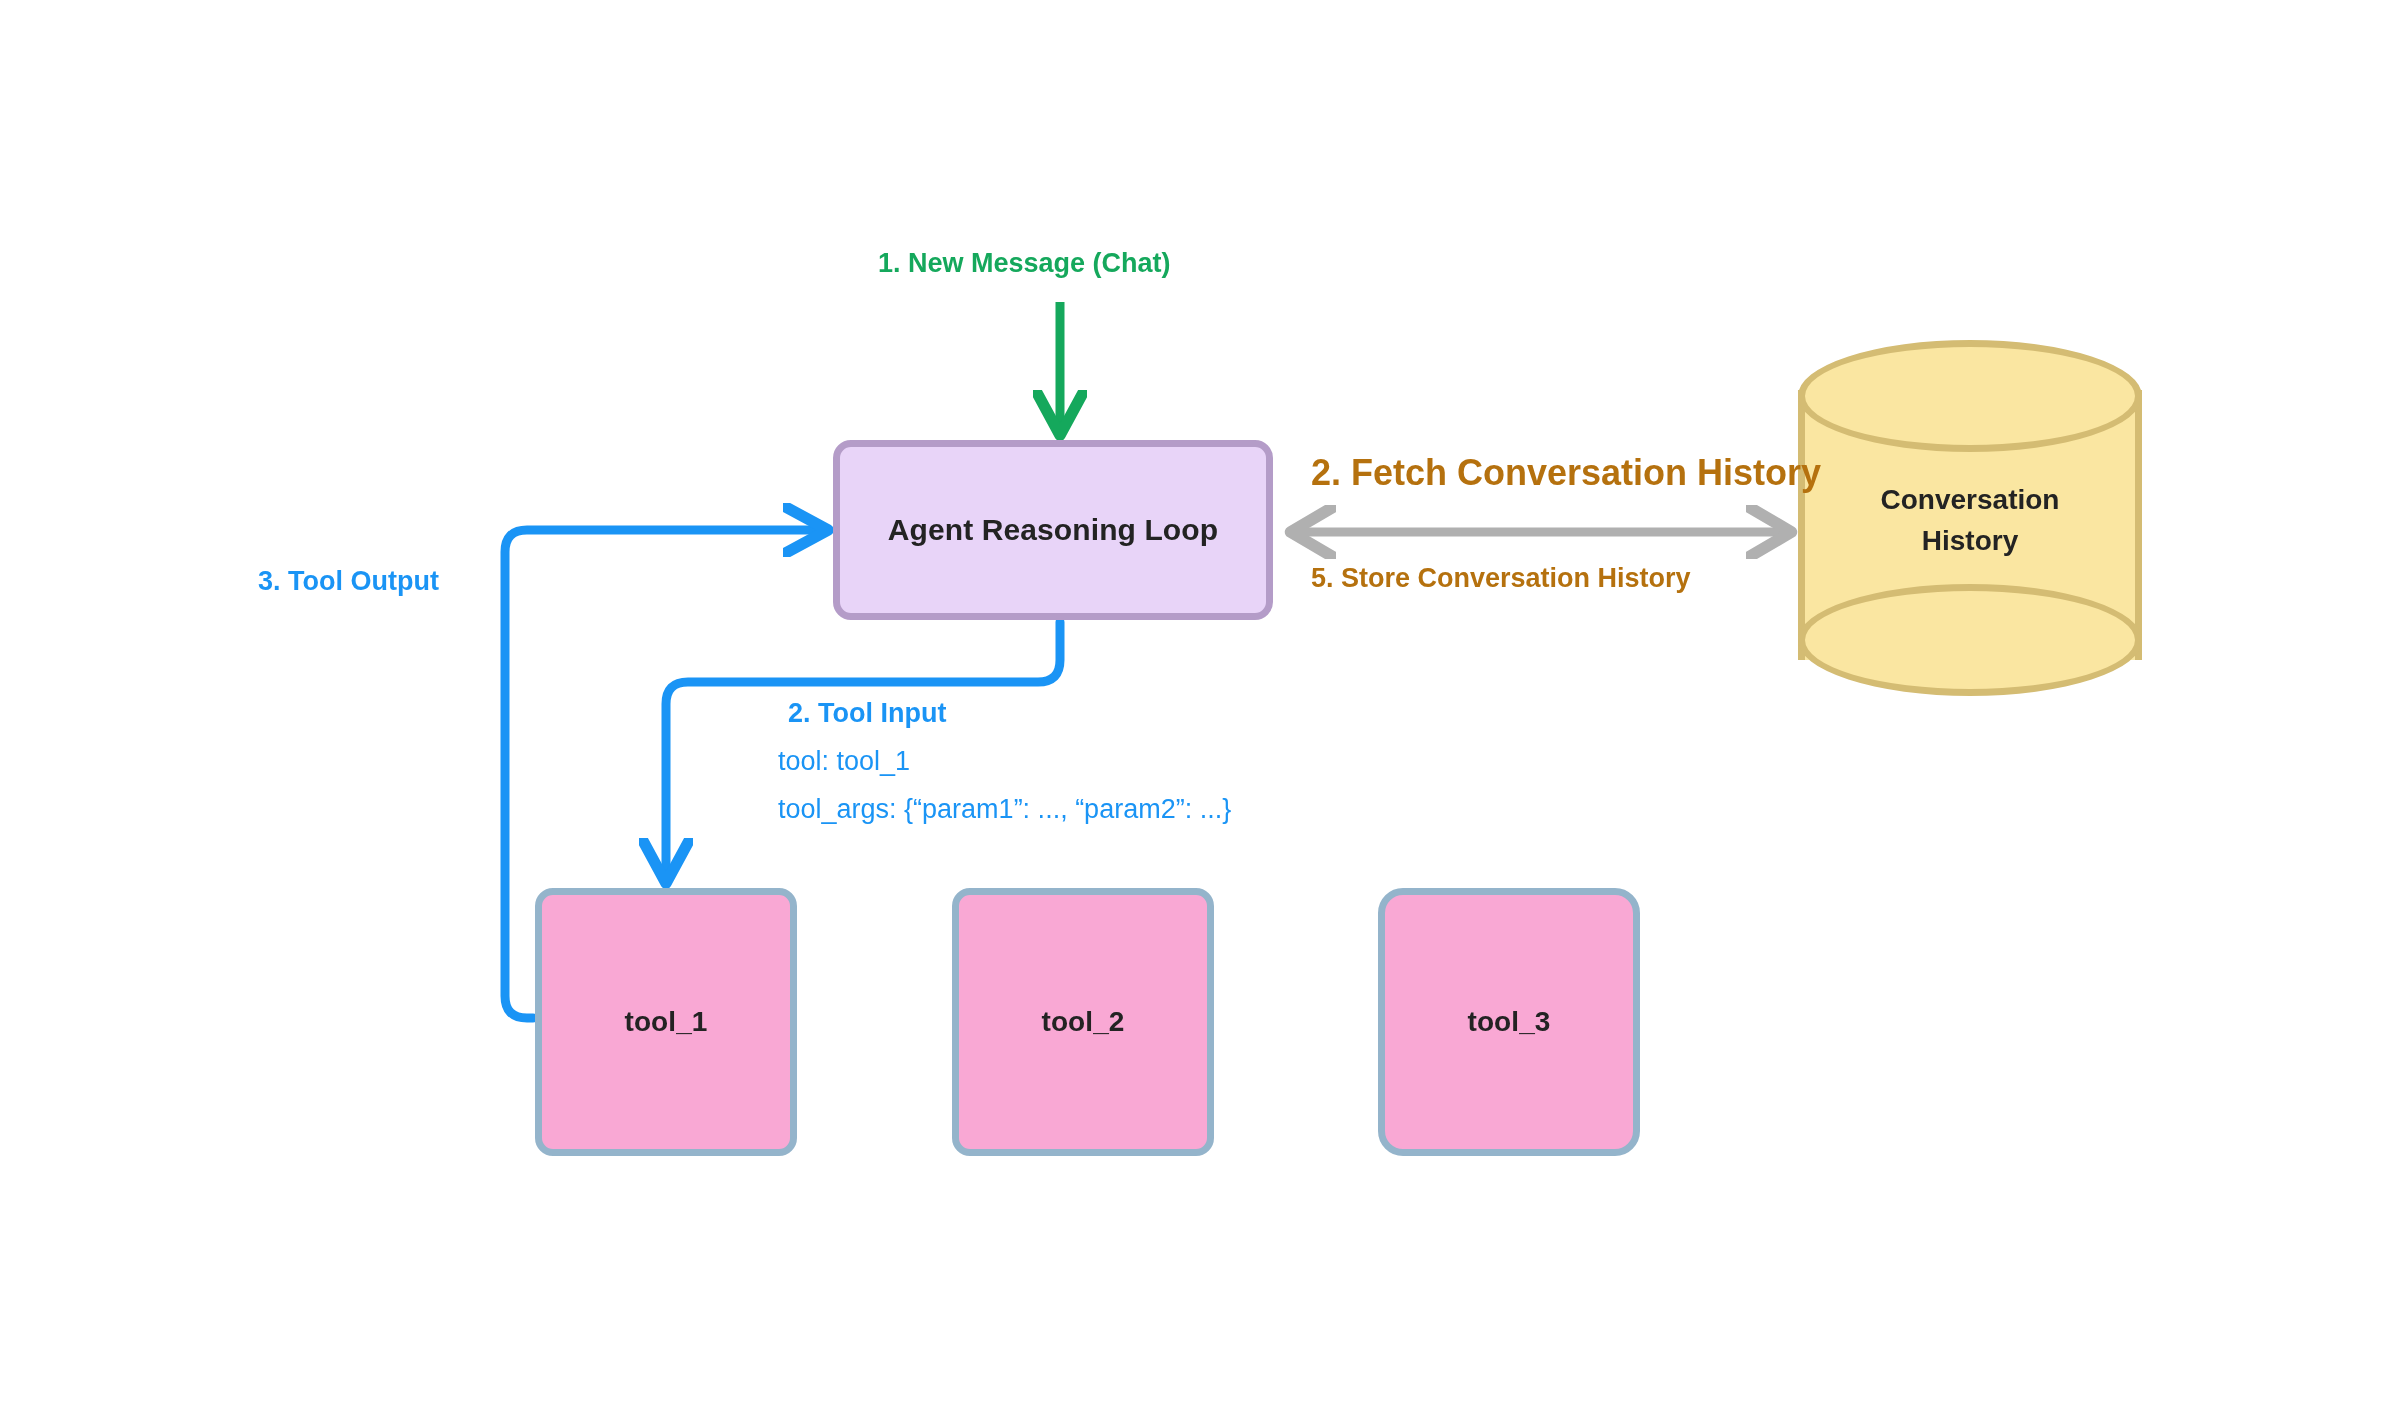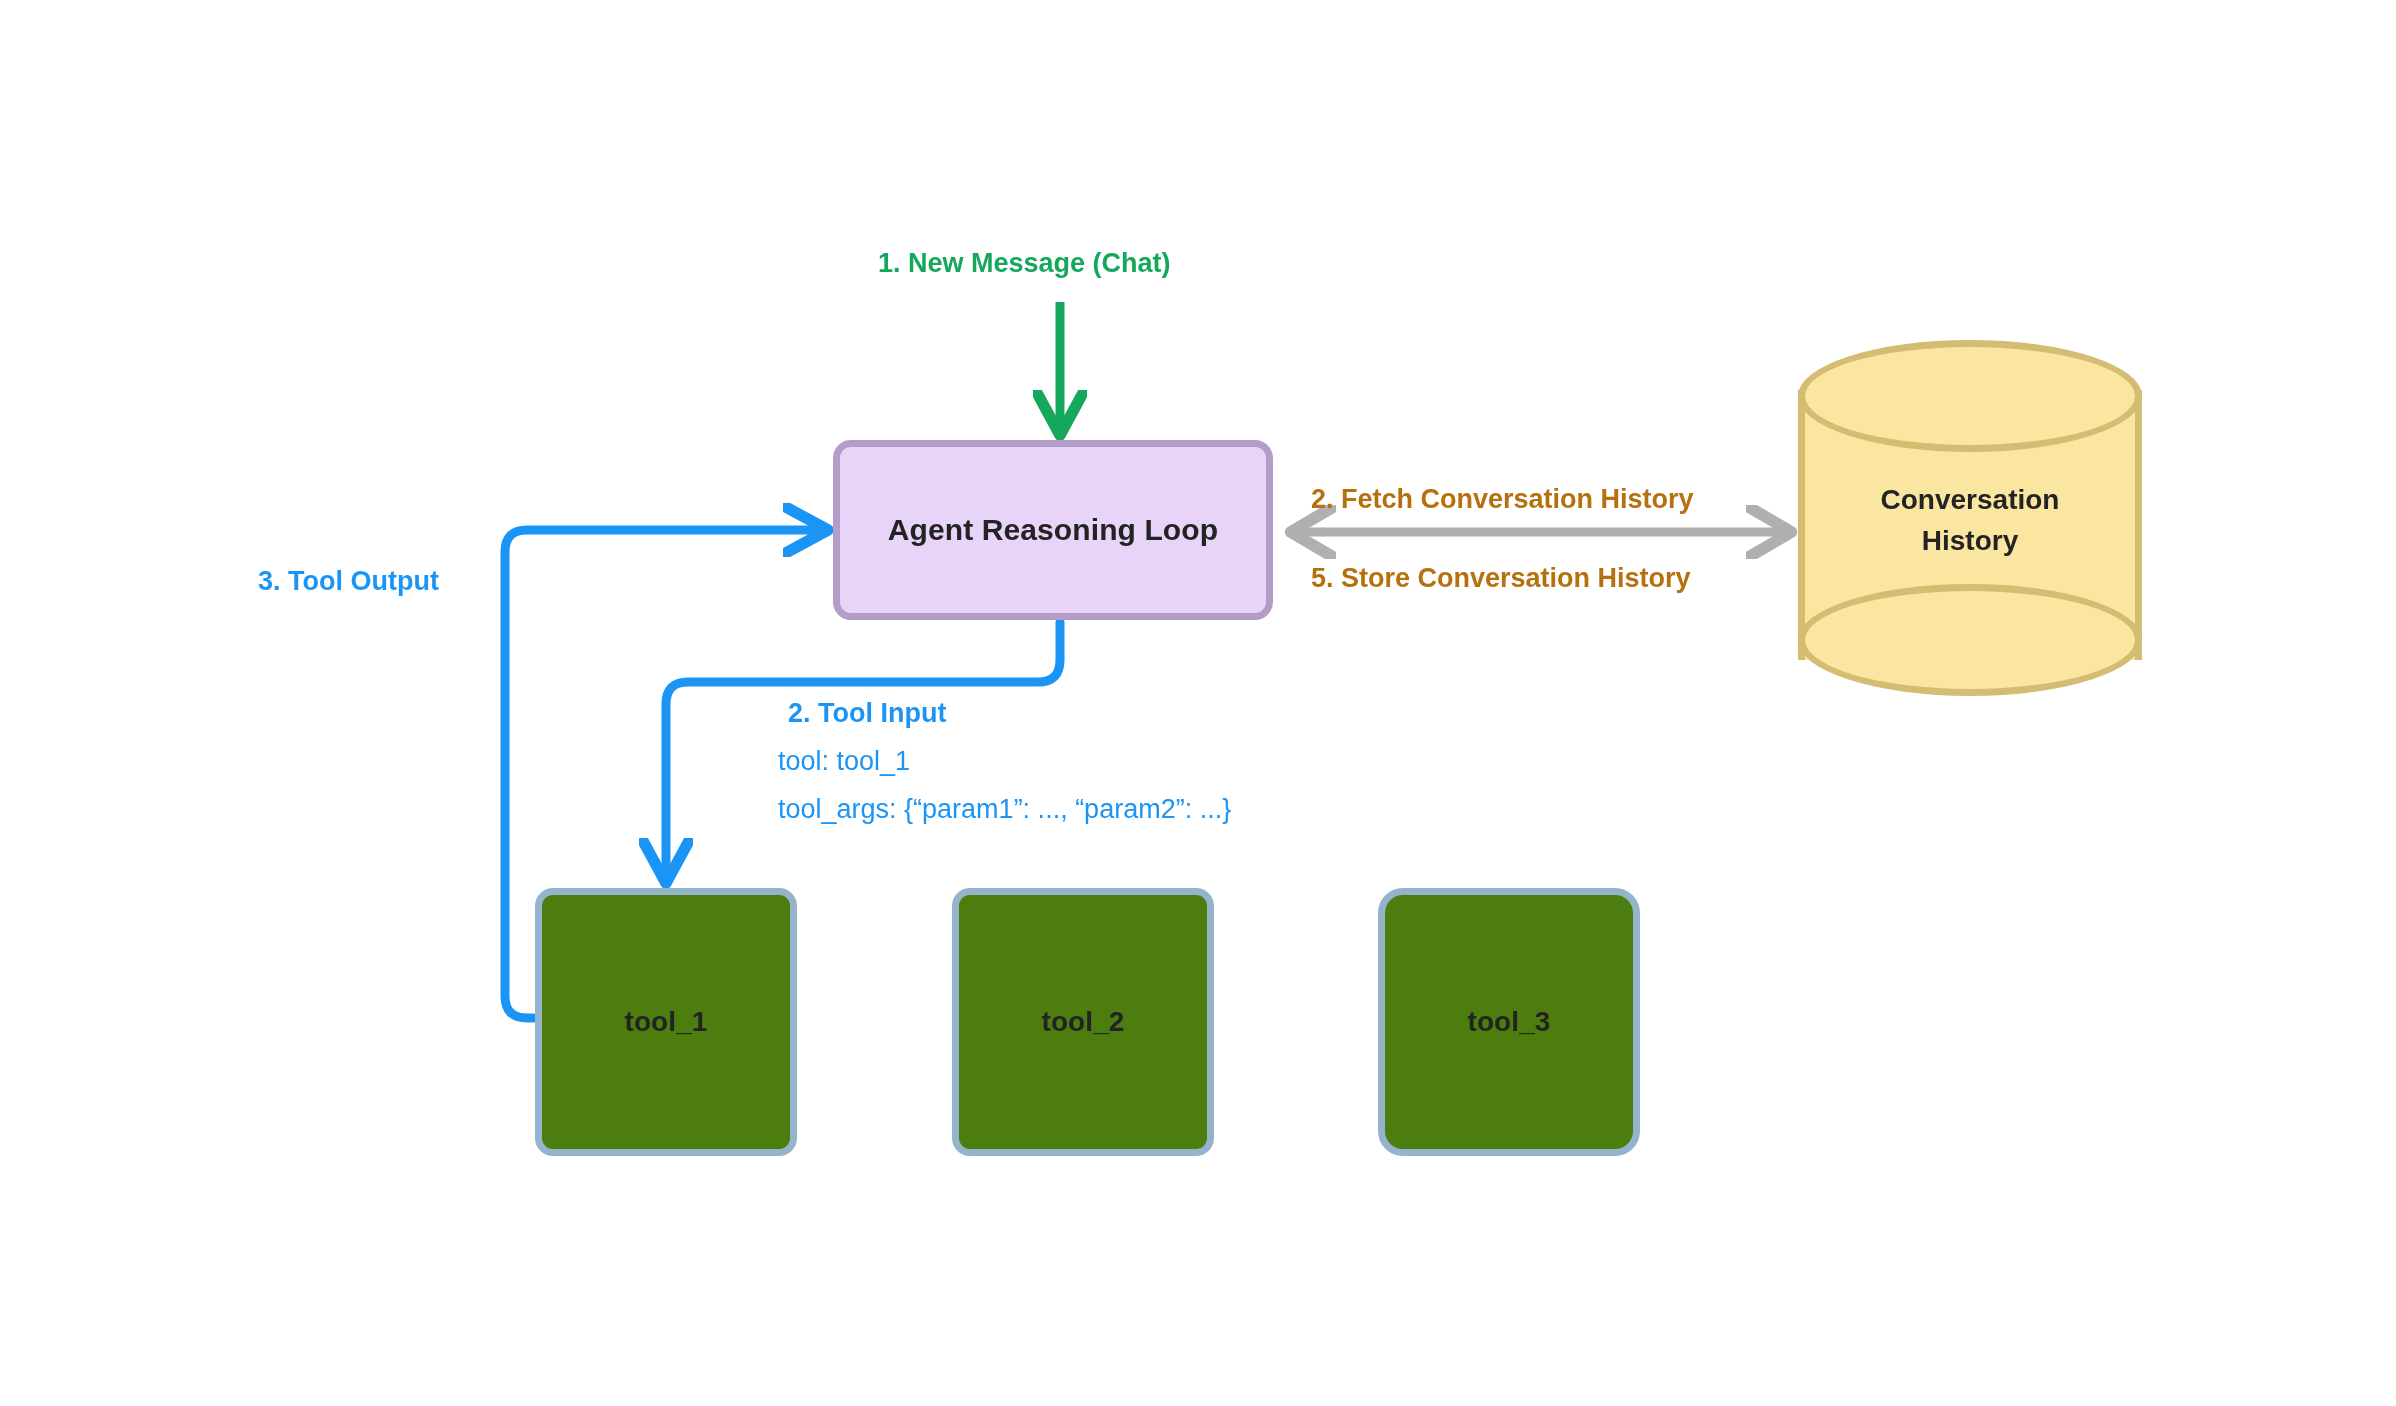--- a/index.html
+++ b/index.html
@@ -52,21 +52,21 @@
     border-radius: 18px;
     font-size: 30px;
     text-align: right;
   }
 
   
   .tool-box {
     top: 888px;
     width: 262px;
     height: 268px;
-    background: #4d7c0f;
+    background: #f9a8d4;
     border: 7px solid #94b4cb;
     border-radius: 18px;
     font-size: 28px;
   }
   #tool-box-0 { left: 535px; }
   #tool-box-1 { left: 952px; }
   #tool-box-2 { left: 1378px; border-radius: 25px; }
 
   
   #datastore {
@@ -130,23 +130,22 @@
   }
   #label-new-message {
     left: 878px;
     top: 248px;
     font-size: 27px;
     color: #15a85c;
   }
   #label-fetch-history {
     left: 1311px;
     top: 452px;
-    font-size: 27px;
+    font-size: 36px;
     color: #b5710e;
-    margin-top: 32px;
   }
   #label-store-history {
     left: 1311px;
     top: 563px;
     font-size: 27px;
     color: #b5710e;
   }
   #label-tool-output {
     left: 258px;
     top: 566px;

